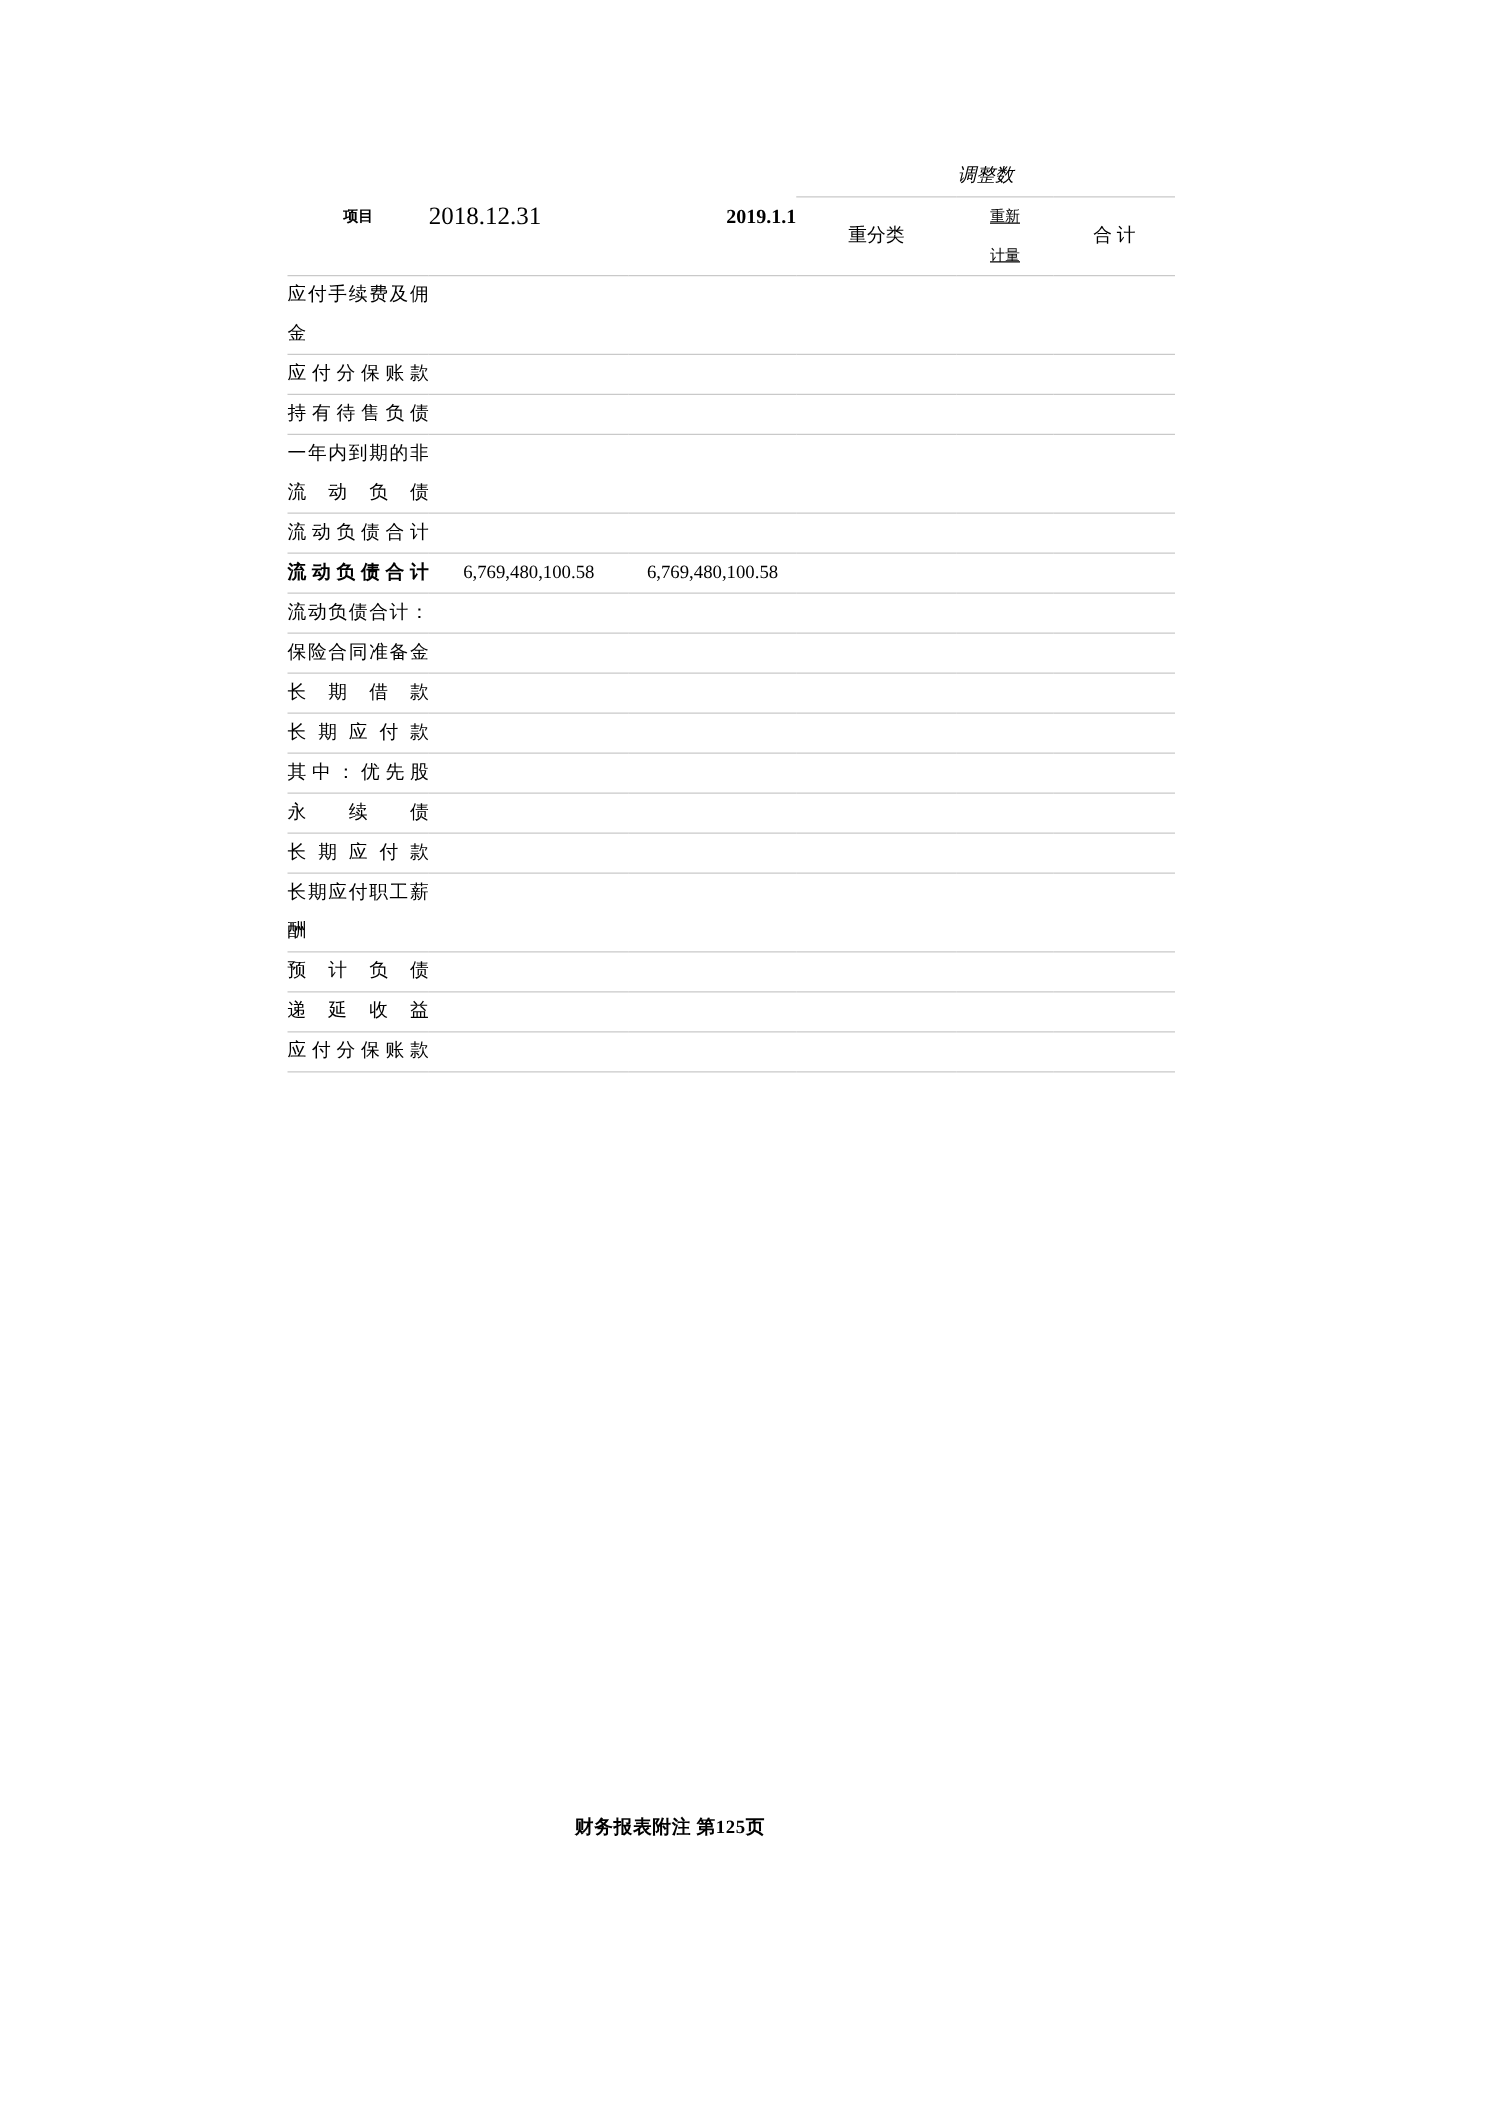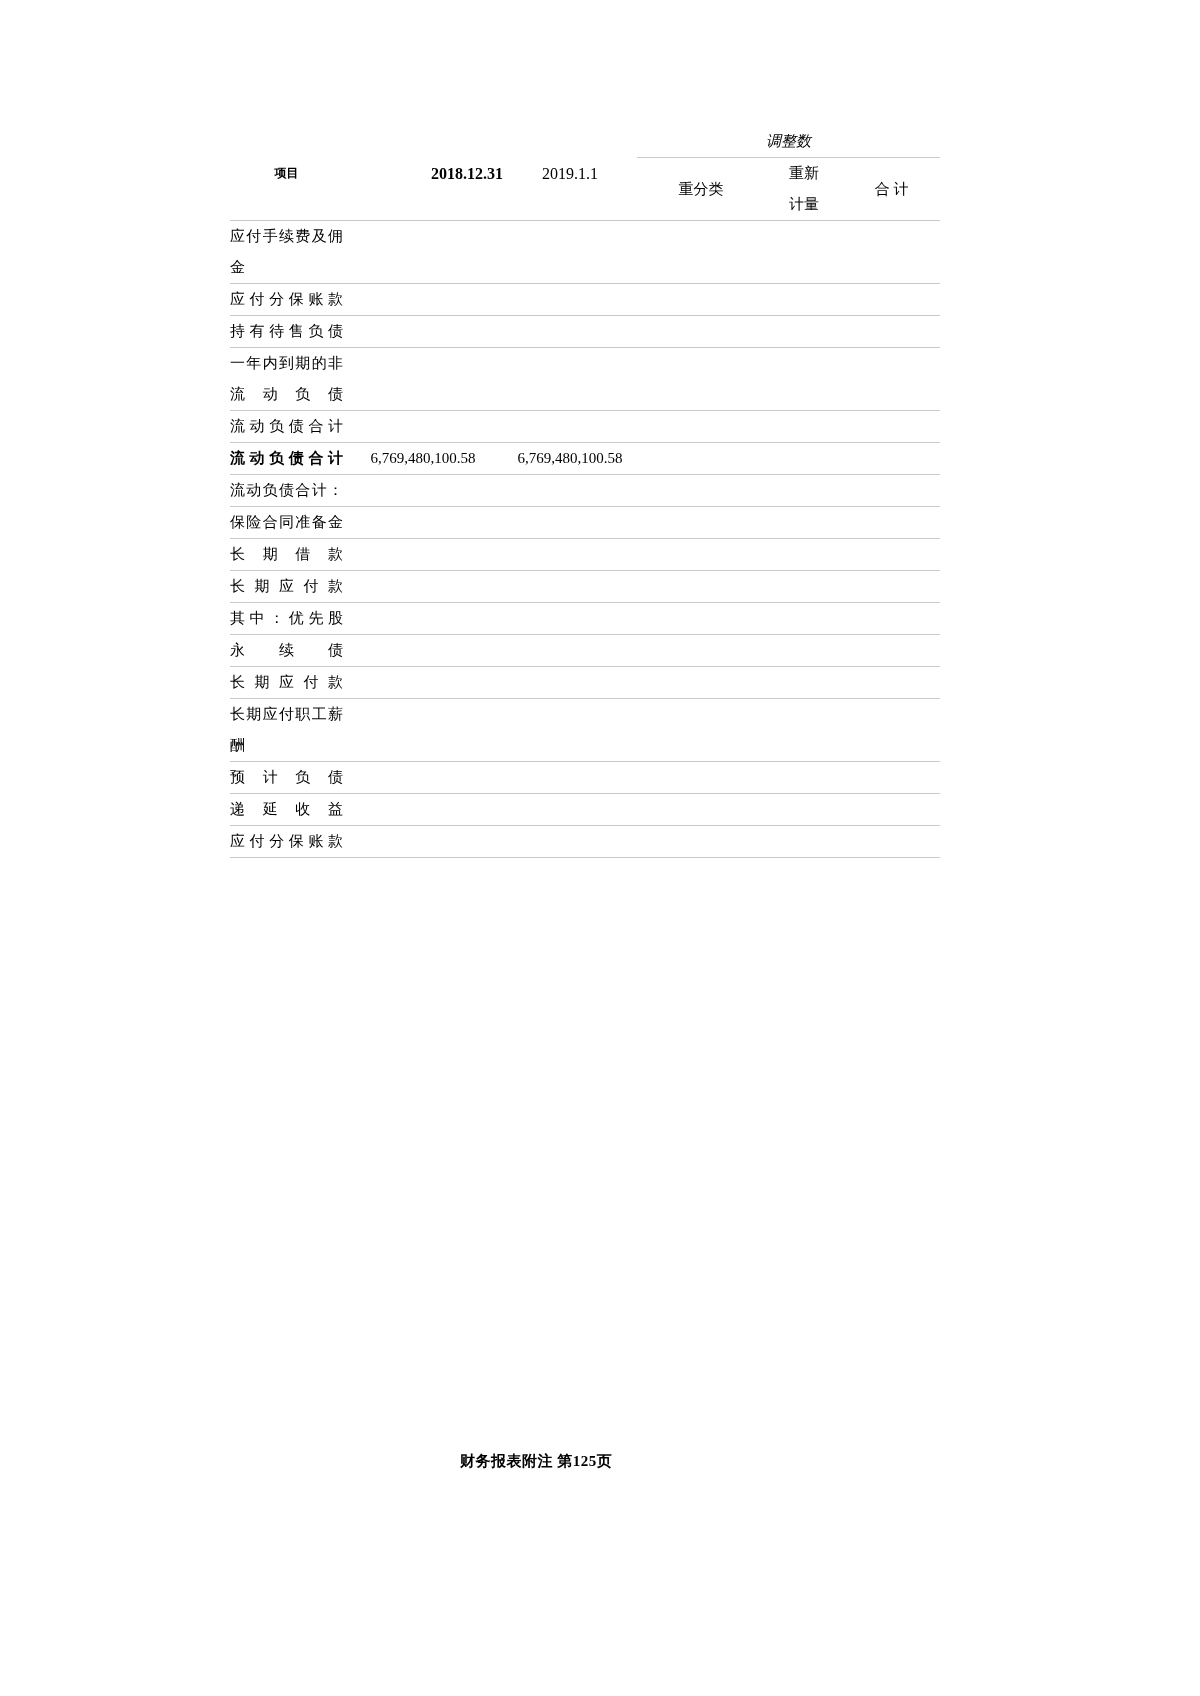--- a/index.html
+++ b/index.html
@@ -64,21 +64,22 @@
     font-style: italic;
   }
   .hdr-cell {
     text-align: center;
     font-weight: bold;
     font-size: 15.5px;
     line-height: 24px;
     padding: 4px 2px;
   }
   .hdr-cell.small {
-    font-size: 15px;
+    font-size: 12px;
+    text-decoration: underline;
   }
   .item-cell {
     text-align: justify;
     text-align-last: justify;
     font-size: 15px;
     padding: 5px 14px 5px 26px;
     line-height: 30px;
   }
   .item-cell.bold { font-weight: bold; }
   .num-cell {
@@ -110,22 +111,22 @@
         <col class="c-item">
         <col class="c-2018">
         <col class="c-2019">
         <col class="c-recls">
         <col class="c-remea">
         <col class="c-total">
       </colgroup>
       <thead>
         <tr>
           <td class="top-rule vsep" rowspan="2" style="text-align:center; font-weight:bold; font-size:12px;">项目</td>
-          <td class="top-rule vsep" rowspan="2" style="text-align:right; font-weight:bold; font-size:16px;">2018.12.31</td>
-          <td class="top-rule vsep" rowspan="2" style="text-align:center; font-weight:normal; font-size:16px;">2019.1.1</td>
+          <td class="top-rule vsep" rowspan="2" style="text-align:left; font-weight:normal; font-size:20px;">2018.12.31</td>
+          <td class="top-rule vsep" rowspan="2" style="text-align:right; font-weight:bold; font-size:16px;">2019.1.1</td>
           <td class="top-rule hdr-adj" colspan="3">调整数</td>
         </tr>
         <tr>
           <td class="hdr-cell vsep">重分类</td>
           <td class="hdr-cell small vsep">
             <span>重新</span><br>
             <span>计量</span>
           </td>
           <td class="hdr-cell">合 计</td>
         </tr>

